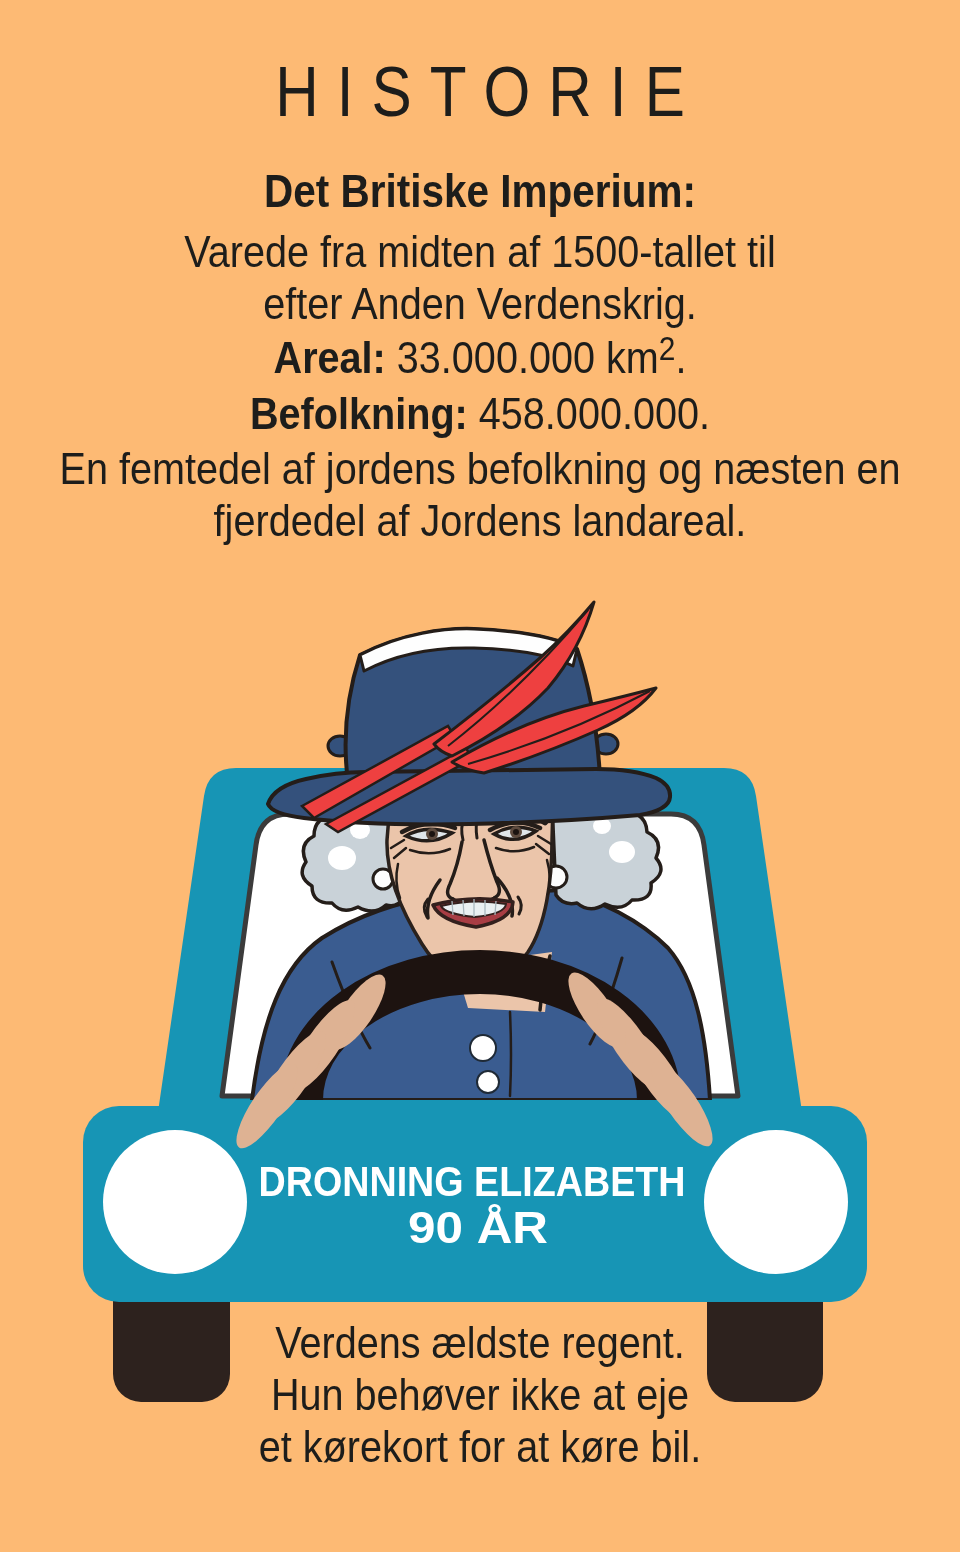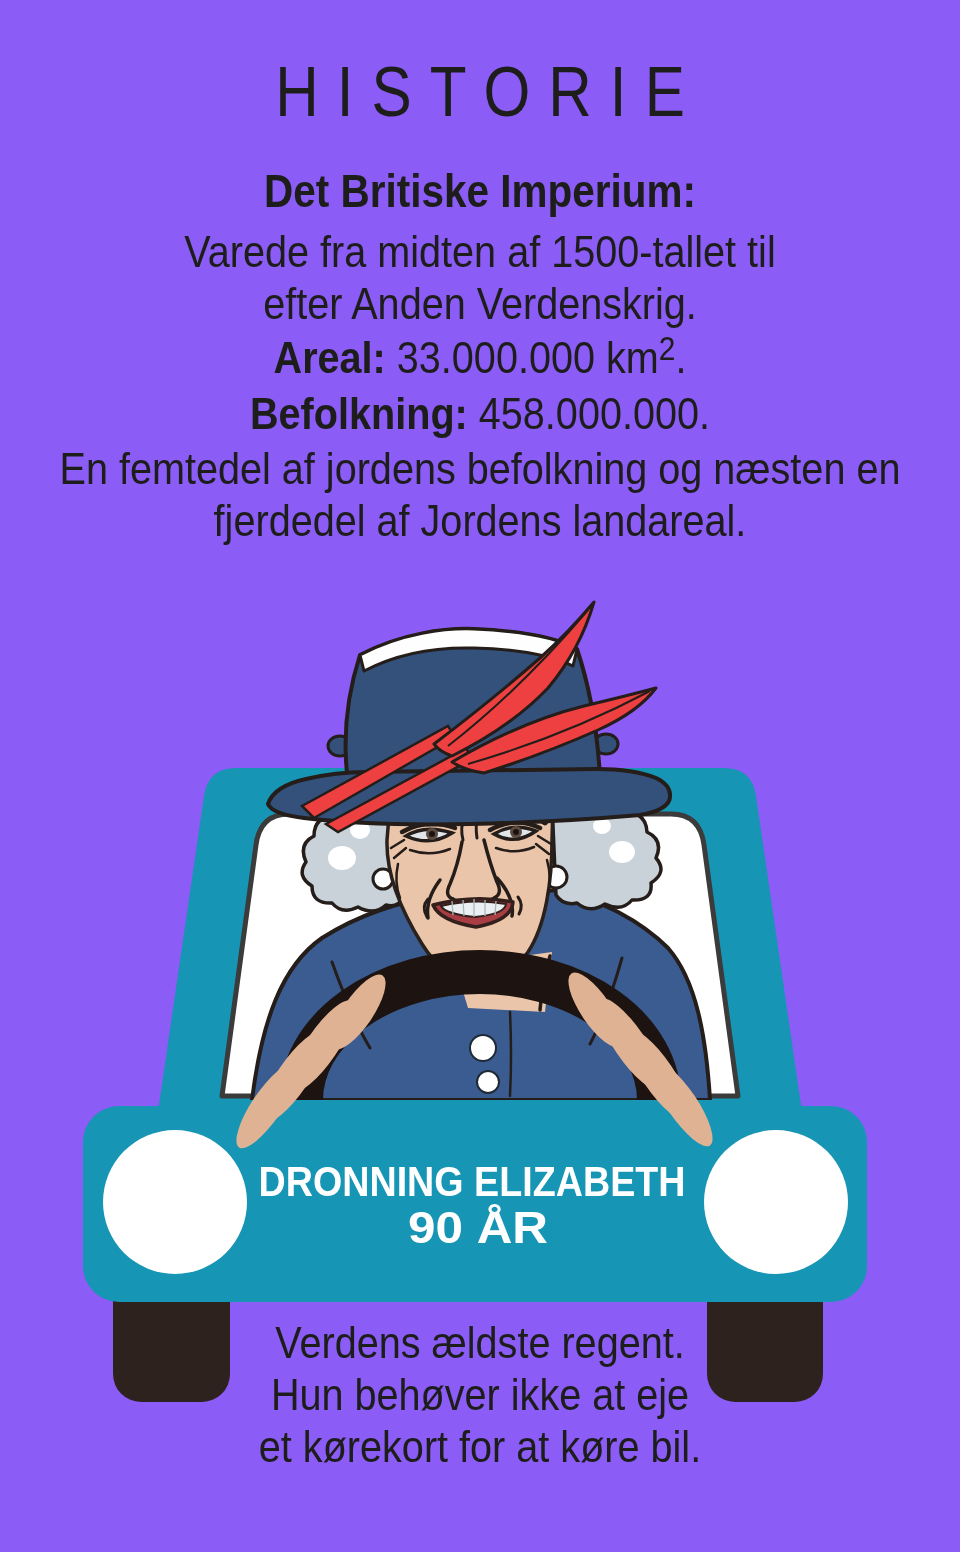--- a/index.html
+++ b/index.html
@@ -3,21 +3,21 @@
 <meta charset="utf-8">
 <style>
   :root{
     --car-teal:#1795b5; --hat-navy:#34517c; --coat-navy:#3a5c90;
     --feather-red:#ee4040; --skin-face:#ebc5aa; --skin-hand:#deb293;
     --hair-gray:#c9d2d8; --tire-black:#2d221e; --wheel-black:#1d1310;
     --ink-black:#1d1d1b; --lip-red:#a83d44;
   }
   html,body{margin:0;padding:0;background:#ffffff;}
   .page{
-    position:relative;width:960px;height:1552px;background:#8b5cf6;
+    position:relative;width:960px;height:1552px;background:#fdba74;
     overflow:hidden;font-family:"Liberation Sans","DejaVu Sans",sans-serif;
     color:var(--ink-black);
   }
   .tline{
     position:absolute;left:0;width:100%;text-align:center;white-space:nowrap;
     transform:scaleX(0.88);color:var(--ink-black);
   }
   .title{
     top:57px;font-size:70px;line-height:70px;font-weight:400;
     letter-spacing:0.30em;text-indent:0.30em;transform:scaleX(0.86);

